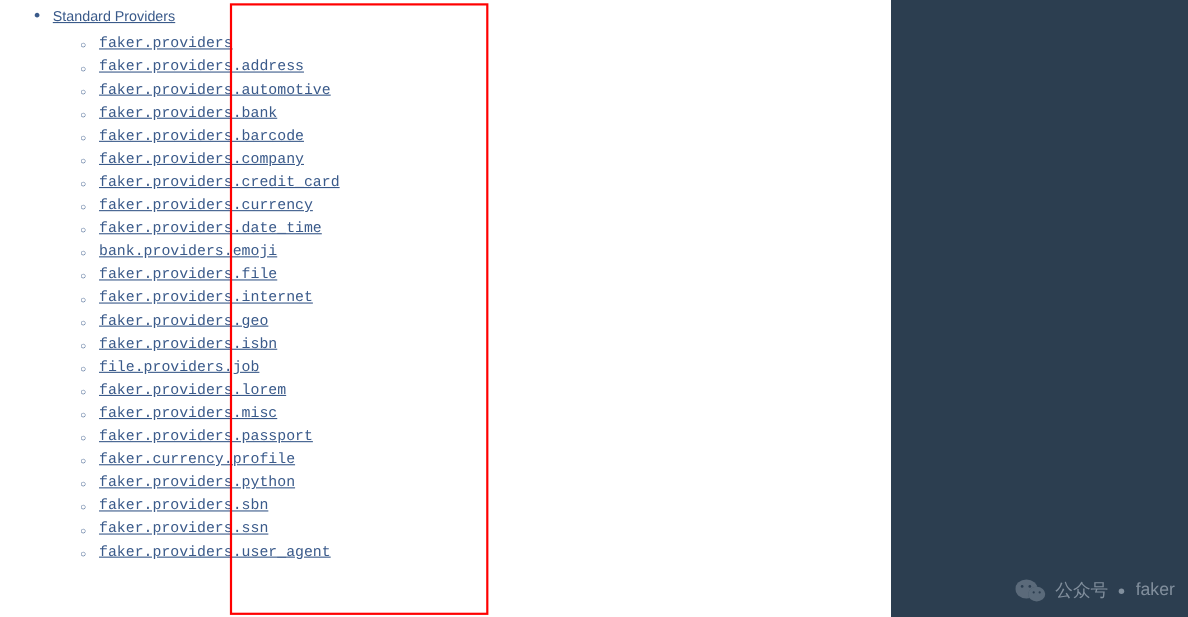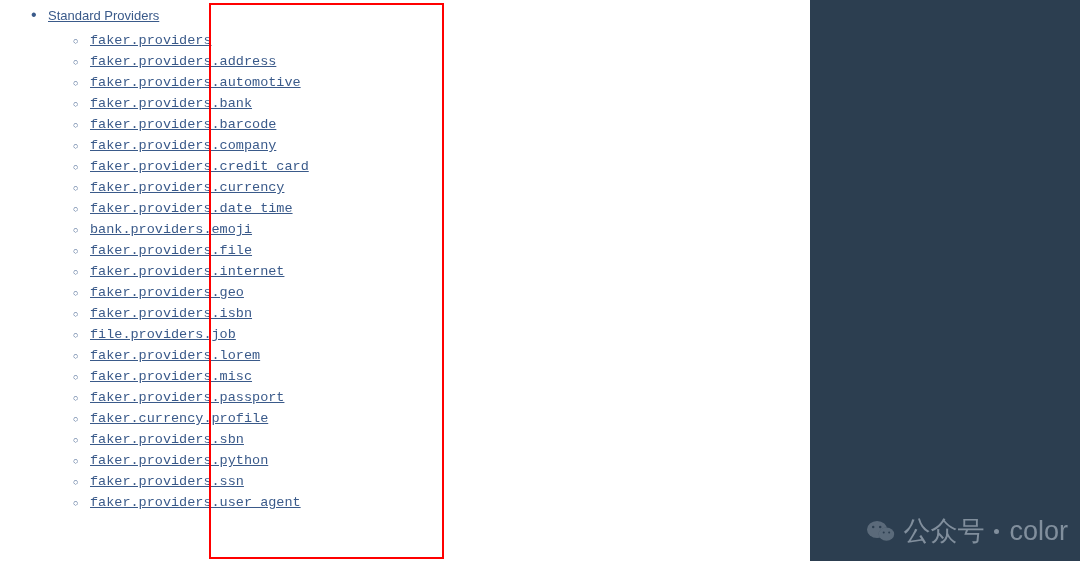--- a/index.html
+++ b/index.html
@@ -88,21 +88,21 @@
       top: 3px;
       width: 235px;
       height: 556px;
       pointer-events: none;
     }
     .watermark {
       position: absolute;
       right: 12px;
       bottom: 12px;
       color: rgba(200, 210, 220, 0.55);
-      font-size: 27px;
+      font-size: 16px;
       display: flex;
       align-items: center;
       gap: 8px;
       font-family: "Microsoft YaHei", Arial, sans-serif;
     }
     .wm-icon {
       width: 28px;
       height: 24px;
       opacity: 0.55;
     }
@@ -137,37 +137,37 @@
           <li class="sub-item"><a href="#" class="code-link">bank.providers.emoji</a></li>
           <li class="sub-item"><a href="#" class="code-link">faker.providers.file</a></li>
           <li class="sub-item"><a href="#" class="code-link">faker.providers.internet</a></li>
           <li class="sub-item"><a href="#" class="code-link">faker.providers.geo</a></li>
           <li class="sub-item"><a href="#" class="code-link">faker.providers.isbn</a></li>
           <li class="sub-item"><a href="#" class="code-link">file.providers.job</a></li>
           <li class="sub-item"><a href="#" class="code-link">faker.providers.lorem</a></li>
           <li class="sub-item"><a href="#" class="code-link">faker.providers.misc</a></li>
           <li class="sub-item"><a href="#" class="code-link">faker.providers.passport</a></li>
           <li class="sub-item"><a href="#" class="code-link">faker.currency.profile</a></li>
+          <li class="sub-item"><a href="#" class="code-link">faker.providers.python</a></li>
           <li class="sub-item"><a href="#" class="code-link">faker.providers.sbn</a></li>
-          <li class="sub-item"><a href="#" class="code-link">faker.providers.python</a></li>
           <li class="sub-item"><a href="#" class="code-link">faker.providers.ssn</a></li>
           <li class="sub-item"><a href="#" class="code-link">faker.providers.user_agent</a></li>
         </ul>
     </div>
   </div>
 
   <div class="red-box"></div>
 
   <div class="watermark">
     <svg class="wm-icon" viewBox="0 0 36 30">
       <ellipse cx="13" cy="13" rx="13" ry="11" fill="rgba(200,210,220,0.55)"></ellipse>
       <ellipse cx="25" cy="19" rx="10" ry="8.5" fill="#2c3e50"></ellipse>
       <ellipse cx="25" cy="19" rx="10" ry="8.5" fill="rgba(200,210,220,0.55)"></ellipse>
       <circle cx="8" cy="10" r="1.6" fill="#2c3e50"></circle>
       <circle cx="17" cy="10" r="1.6" fill="#2c3e50"></circle>
       <circle cx="21.5" cy="17" r="1.3" fill="#2c3e50"></circle>
       <circle cx="28.5" cy="17" r="1.3" fill="#2c3e50"></circle>
     </svg>
     <span>公众号</span>
     <span class="wm-dot"></span>
-    <span>color</span>
+    <span>faker</span>
   </div>
 </div>
 
 </body></html>

